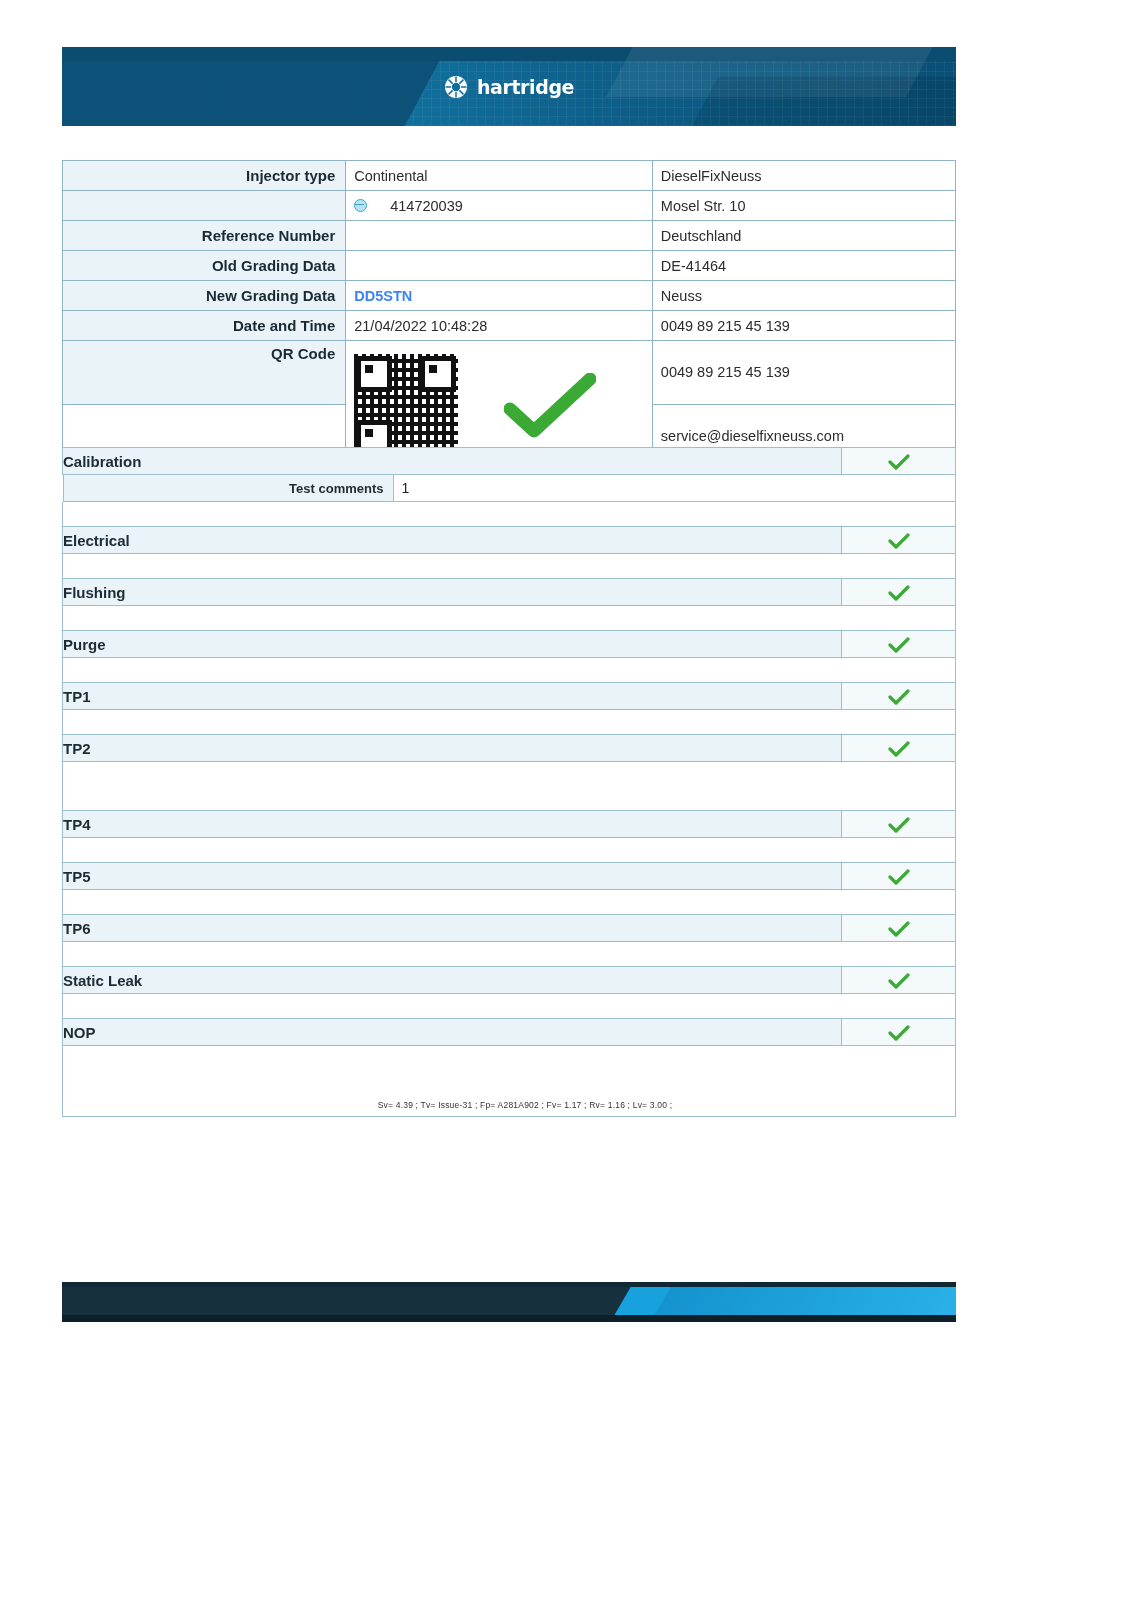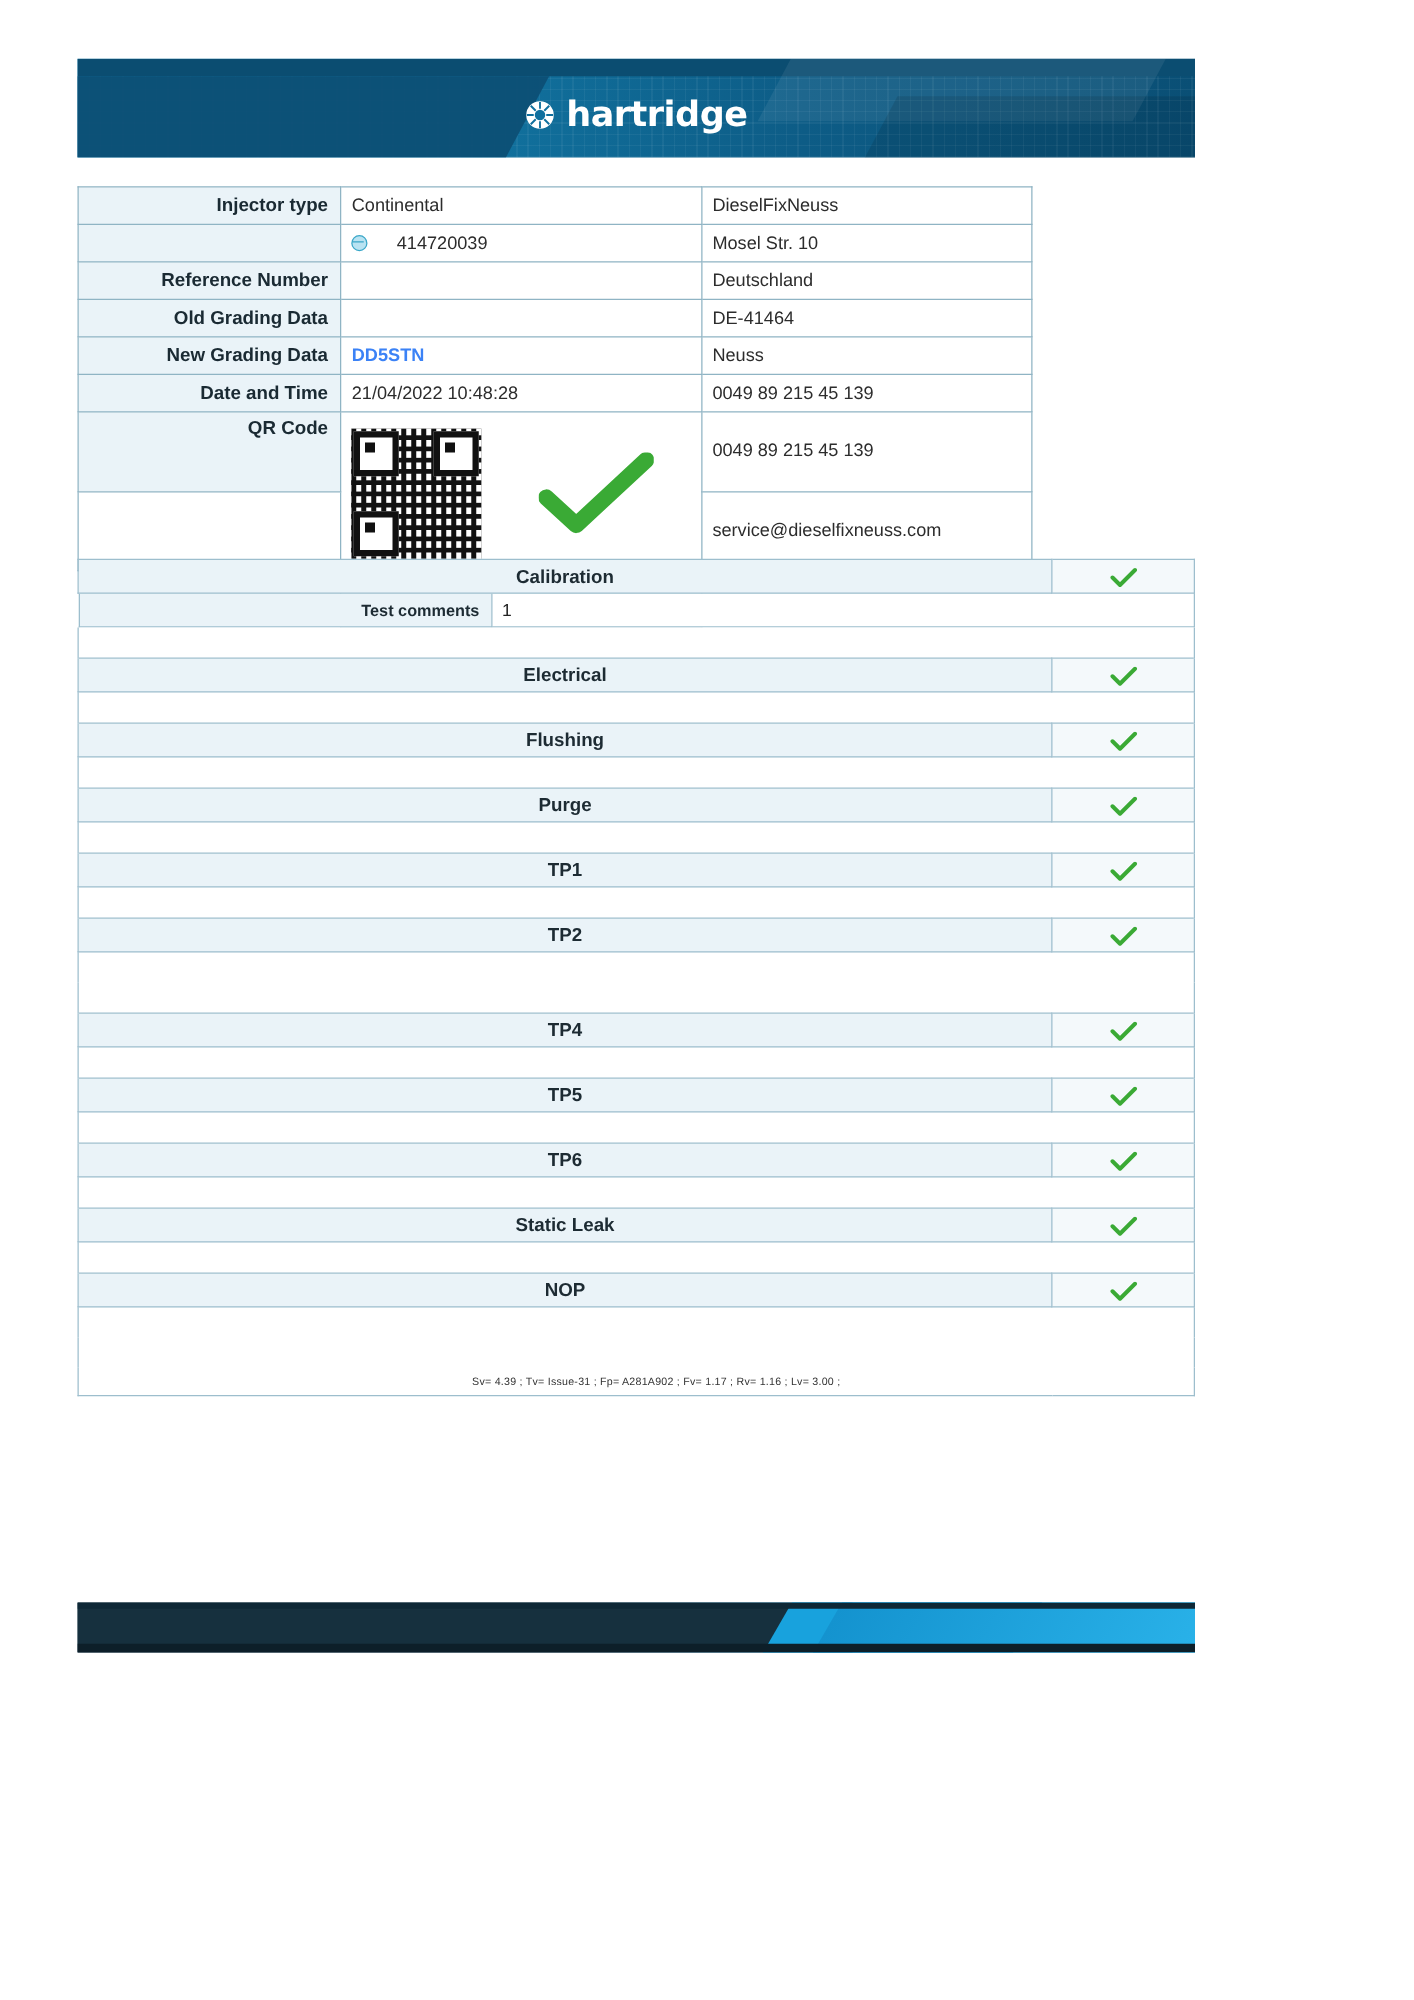--- a/index.html
+++ b/index.html
@@ -83,21 +83,21 @@
     justify-content: center;
     align-items: center;
     gap: 9px;
   }
   .logo-mark {
     width: 24px; height: 24px;
     position: relative;
   }
   .logo-text {
     color: #ffffff;
-    font-size: 28px;
+    font-size: 19px;
     font-weight: bold;
     letter-spacing: -0.4px;
     font-family: "DejaVu Sans", sans-serif;
   }
 
   
   .footer {
     position: absolute;
     left: 62px;
     top: 1282px;
@@ -145,22 +145,22 @@
     top: 0;
     width: 100%;
     height: 5px;
     background: #0e2836;
   }
 
   
   .info {
     position: absolute;
     left: 62px;
-    top: 149px;
-    width: 764px;
+    top: 160px;
+    width: 894px;
     border-collapse: collapse;
     font-size: 14.5px;
   }
   .info td {
     border: 1px solid #8fb4c4;
     padding: 4px 8px;
     height: 21px;
     vertical-align: middle;
   }
   .lbl {
@@ -227,21 +227,20 @@
     left: 62px;
     top: 447px;
     width: 894px;
     border-collapse: collapse;
     font-size: 14px;
   }
   .results td { border: 1px solid #9dbecd; padding: 0; }
   .sec-name {
     height: 26px;
     background: #eaf3f8;
-    text-align: center;
     font-weight: bold;
     font-size: 15px;
     color: #1d2b33;
   }
   .sec-tick {
     width: 113px;
     height: 26px;
     text-align: center;
     background: #f4f9fb;
   }

